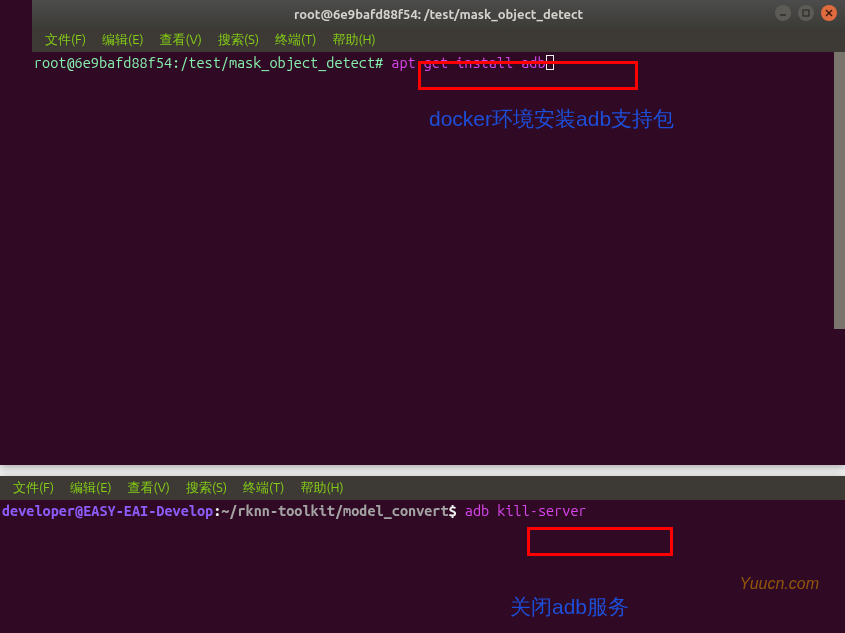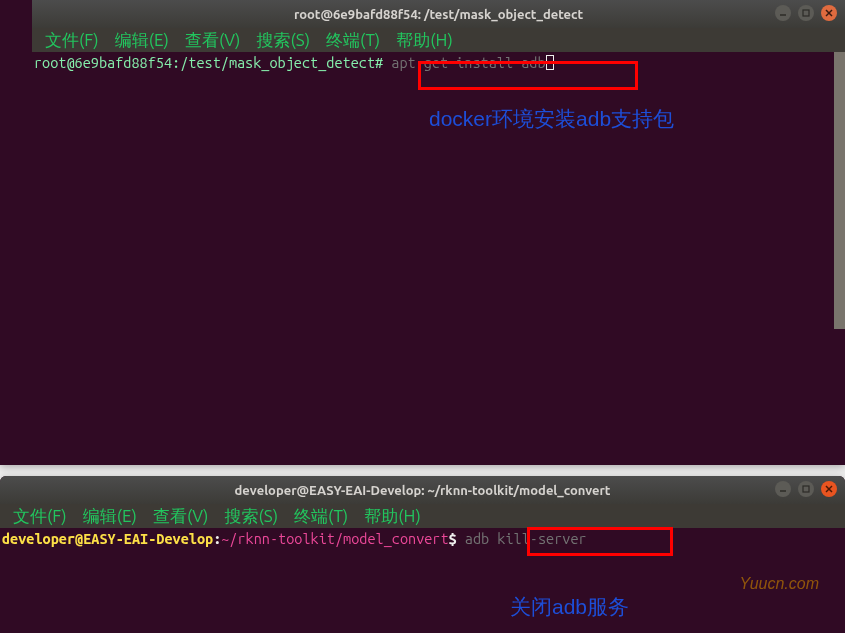--- a/index.html
+++ b/index.html
@@ -54,38 +54,38 @@
     .window-bottom .ctrl-close { background: #e95420; }
     .ctrl-btn svg { width: 8px; height: 8px; }
     .menubar {
       height: 24px;
       background: #3d3a35;
       display: flex;
       align-items: center;
       padding: 0 6px;
       gap: 2px;
       font-family: "Ubuntu", sans-serif;
-      font-size: 17px;
-      color: #22c55e;
+      font-size: 13px;
+      color: #84cc16;
     }
     .menu-item { padding: 2px 7px; cursor: pointer; }
     .terminal-body {
       padding: 2px 0 0 2px;
       font-size: 14.5px;
       line-height: 18px;
       color: #eeeeec;
       font-family: "Ubuntu Mono", "DejaVu Sans Mono", monospace;
       white-space: pre;
     }
     .prompt-root { color: #86efac; }
-    .prompt-user { color: #fde047; font-weight: bold; }
+    .prompt-user { color: #8b5cf6; font-weight: bold; }
     .prompt-colon { color: #eeeeec; font-weight: bold; }
-    .prompt-path { color: #ec4899; font-weight: normal; }
+    .prompt-path { color: #a3a3a3; font-weight: bold; }
     .prompt-dollar { color: #eeeeec; font-weight: bold; }
-    .cmd { color: #737373; }
+    .cmd { color: #d946ef; }
     .cursor-block {
       display: inline-block;
       width: 8px;
       height: 15px;
       border: 1px solid #eeeeec;
       vertical-align: text-bottom;
       margin-bottom: 1px;
     }
     .scrollbar-top {
       position: absolute;
@@ -153,41 +153,20 @@
     <span class="menu-item">查看(V)</span>
     <span class="menu-item">搜索(S)</span>
     <span class="menu-item">终端(T)</span>
     <span class="menu-item">帮助(H)</span>
   </div>
   <div class="terminal-body"><span class="prompt-root">root@6e9bafd88f54:/test/mask_object_detect# </span><span class="cmd">apt-get install adb</span><span class="cursor-block"></span></div>
   <div class="scrollbar-top"></div>
 </div>
 
 <div class="window window-bottom">
-  <div class="titlebar">
-    <span class="titlebar-title">developer@EASY-EAI-Develop: ~/rknn-toolkit/model_convert</span>
-    <div class="window-controls">
-      <div class="ctrl-btn ctrl-min">
-        <svg viewBox="0 0 8 8">
-            <line x1="1" y1="6" x2="7" y2="6" stroke="#2c2b27" stroke-width="1.5"></line>
-          </svg>
-      </div>
-      <div class="ctrl-btn ctrl-max">
-        <svg viewBox="0 0 8 8">
-            <rect x="1" y="1" width="6" height="6" fill="none" stroke="#2c2b27" stroke-width="1.2"></rect>
-          </svg>
-      </div>
-      <div class="ctrl-btn ctrl-close">
-        <svg viewBox="0 0 8 8">
-            <line x1="1" y1="1" x2="7" y2="7" stroke="#4a1805" stroke-width="1.5"></line>
-            <line x1="7" y1="1" x2="1" y2="7" stroke="#4a1805" stroke-width="1.5"></line>
-          </svg>
-      </div>
-    </div>
-  </div>
   <div class="menubar">
     <span class="menu-item">文件(F)</span>
     <span class="menu-item">编辑(E)</span>
     <span class="menu-item">查看(V)</span>
     <span class="menu-item">搜索(S)</span>
     <span class="menu-item">终端(T)</span>
     <span class="menu-item">帮助(H)</span>
   </div>
   <div class="terminal-body"><span class="prompt-user">developer@EASY-EAI-Develop</span><span class="prompt-colon">:</span><span class="prompt-path">~/rknn-toolkit/model_convert</span><span class="prompt-dollar">$ </span><span class="cmd">adb kill-server</span></div>
 </div>

